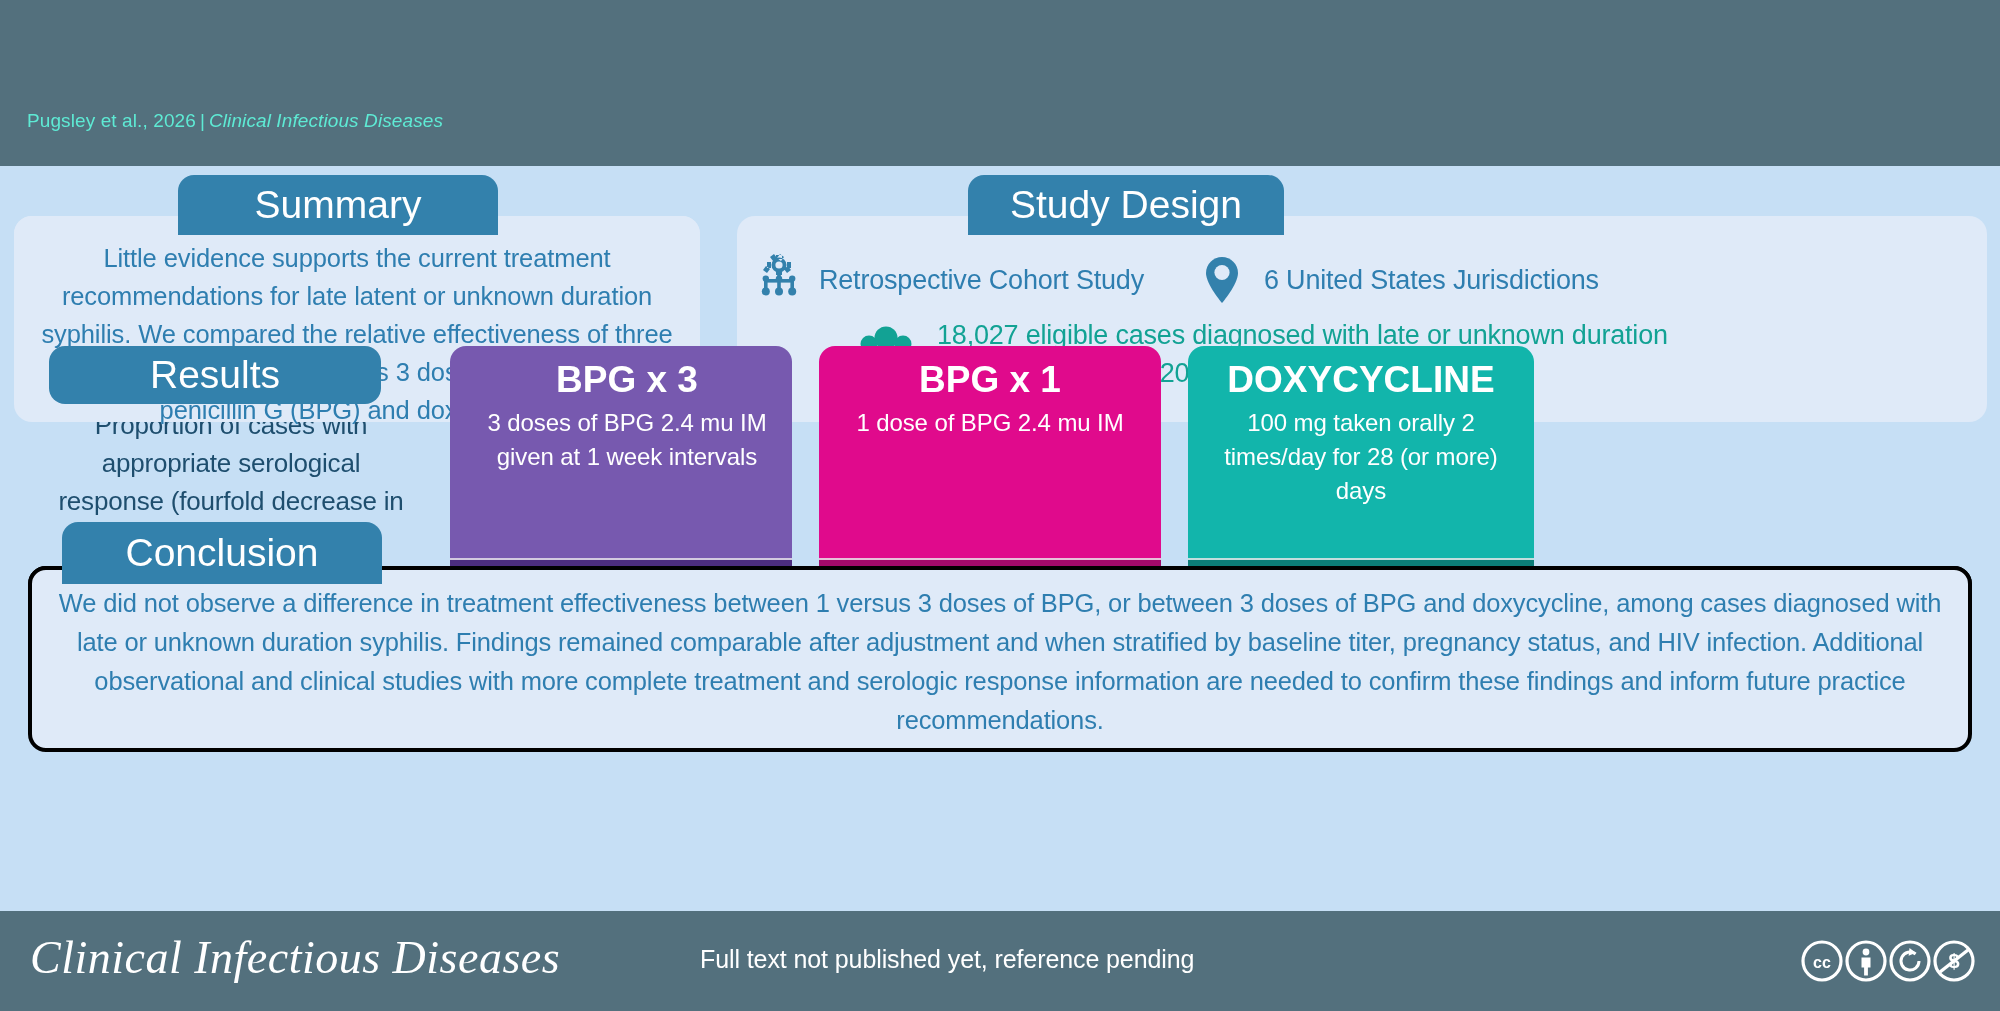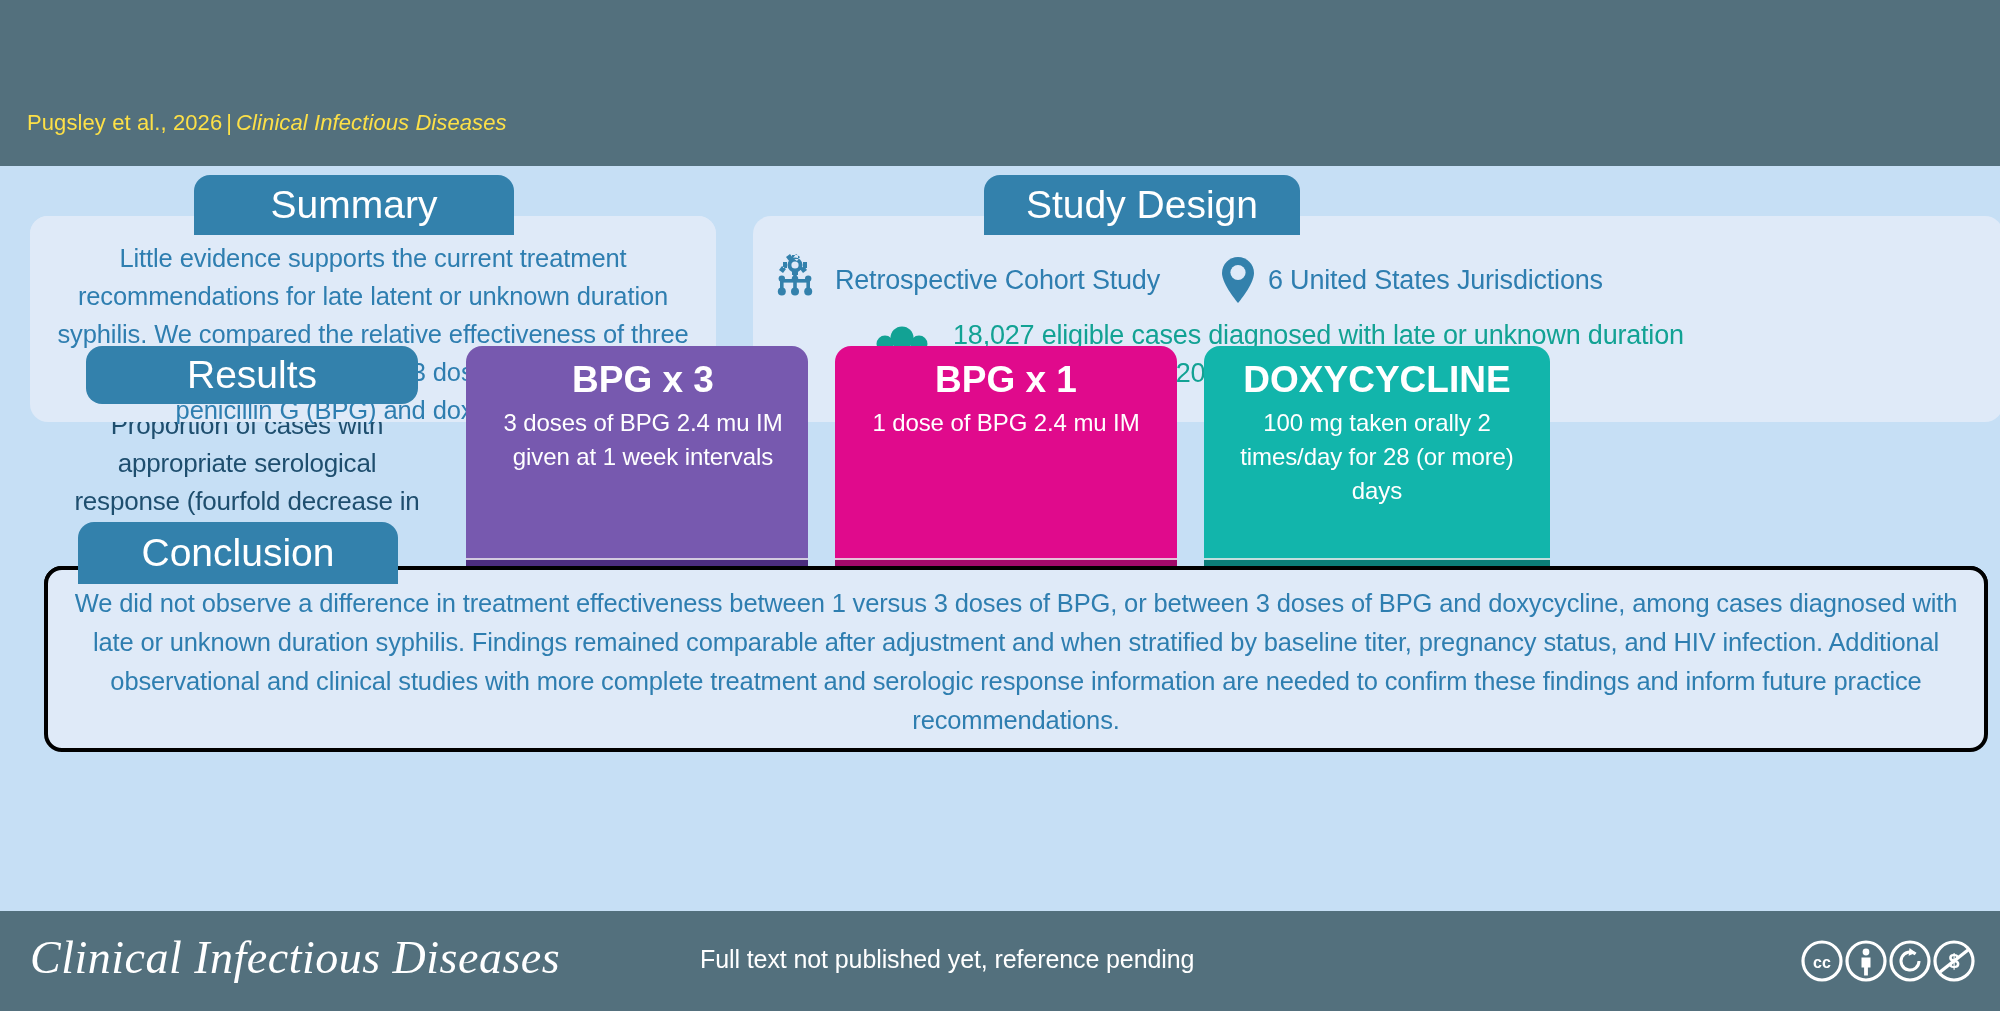--- a/index.html
+++ b/index.html
@@ -16,40 +16,39 @@
     position:absolute; left:0; top:0; width:2000px; height:166px;
     background:#53707d;
   }
   .hdr-title {
     position:absolute; left:26px; top:16px; width:1420px;
     color:#ffffff; font-size:28.5px; line-height:38px; font-weight:600;
     letter-spacing:-0.2px;
   }
   .hdr-sub {
     position:absolute; left:27px; top:110px;
-    color:#fde047; font-size:22px; font-weight:400; letter-spacing:0.1px;
+    color:#5eead4; font-size:19px; font-weight:400; letter-spacing:0.1px;
     white-space:nowrap;
   }
   .hdr-sub .jrnl { font-style:italic; }
   .hdr-sep { padding:0 4px; }
 
   .idsa-logo {
     position:absolute; right:24px; top:22px;
     display:flex; align-items:center; gap:2px;
   }
   .idsa-word {
     color:#ffffff; font-family:"Liberation Serif", serif;
     font-size:77px; line-height:77px; letter-spacing:0px;
   }
 
   
   .body-area {
     position:absolute; left:0; top:166px; width:1608px; height:745px;
     background:#c6dff5;
-    margin-left:16px;
   }
 
   
   .pill {
     position:absolute; color:#ffffff; background:#3381ac;
     border-radius:16px 16px 0 0; text-align:center;
     font-size:39px; font-weight:400; letter-spacing:0px;
     display:flex; align-items:center; justify-content:center;
     z-index:3;
   }
@@ -155,21 +154,21 @@
             <circle cx="12.8" cy="24.6" r="3.2"></circle>
             <circle cx="26" cy="24.6" r="3.2"></circle>
             <circle cx="39.2" cy="24.6" r="3.2"></circle>
             <circle cx="12.8" cy="37.5" r="4"></circle>
             <circle cx="26" cy="37.5" r="4"></circle>
             <circle cx="39.2" cy="37.5" r="4"></circle>
           </g>
         </svg>
         <span class="sd-label">Retrospective Cohort Study</span>
       </div>
-      <div class="sd-item" style="margin-left:60px; gap:12px;">
+      <div class="sd-item" style="margin-left:60px; gap:24px;">
         <svg width="36" height="52" viewBox="0 0 36 52">
           <path d="M18 3 C9.2 3 2 10.2 2 19 C2 30.5 18 49 18 49 C18 49 34 30.5 34 19 C34 10.2 26.8 3 18 3 Z" fill="#3381ac"></path>
           <circle cx="18" cy="18.5" r="7.6" fill="#dfeaf8"></circle>
         </svg>
         <span class="sd-label">6 United States Jurisdictions</span>
       </div>
     </div>
 
     <div class="sd-row2">
       <svg width="62" height="60" viewBox="0 0 62 60">
@@ -179,21 +178,21 @@
           <path d="M2 52 v-12 a11 11 0 0 1 11 -11 h3 a11 11 0 0 1 11 11 v12 z"></path>
           <path d="M35 52 v-12 a11 11 0 0 1 11 -11 h3 a11 11 0 0 1 11 11 v12 z"></path>
           <circle cx="31" cy="14" r="11.5"></circle>
           <path d="M16 55 v-14 a13 13 0 0 1 13 -13 h4 a13 13 0 0 1 13 13 v14 z"></path>
         </g>
       </svg>
       <div class="sd-stat" style="max-width:820px;">18,027 eligible cases diagnosed with late or unknown duration syphilis from 2016-2021</div>
     </div>
   </div>
 
-  <div class="pill" style="left:70px; top:180px; width:332px; height:58px; border-radius:16px;">
+  <div class="pill" style="left:49px; top:180px; width:332px; height:58px; border-radius:16px;">
     <span>Results</span>
   </div>
   <div class="results-desc" style="left:58px; top:240px; width:346px;">Proportion of cases with appropriate serological response (fourfold decrease in titer) by 24 months after treatment initiation:</div>
 
   <div class="tcard" style="left:450px; top:180px; width:342px; height:368px;">
     <div class="tcard-top" style="height:212px; background:#7759af;padding-left:12px;">
       <div class="tcard-name">BPG x 3</div>
       <div class="tcard-dose">3 doses of BPG 2.4 mu IM given at 1 week intervals</div>
     </div>
     <div class="tcard-bot" style="height:156px; background:#4c2d7f;">

